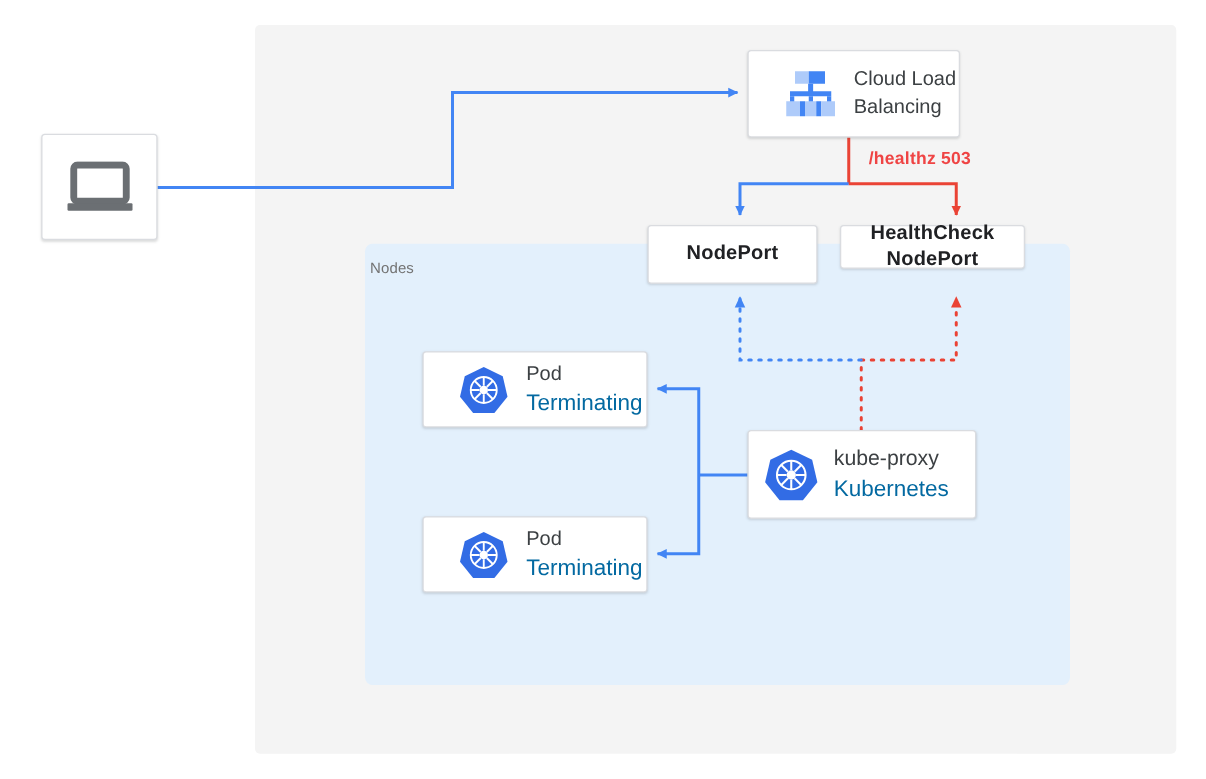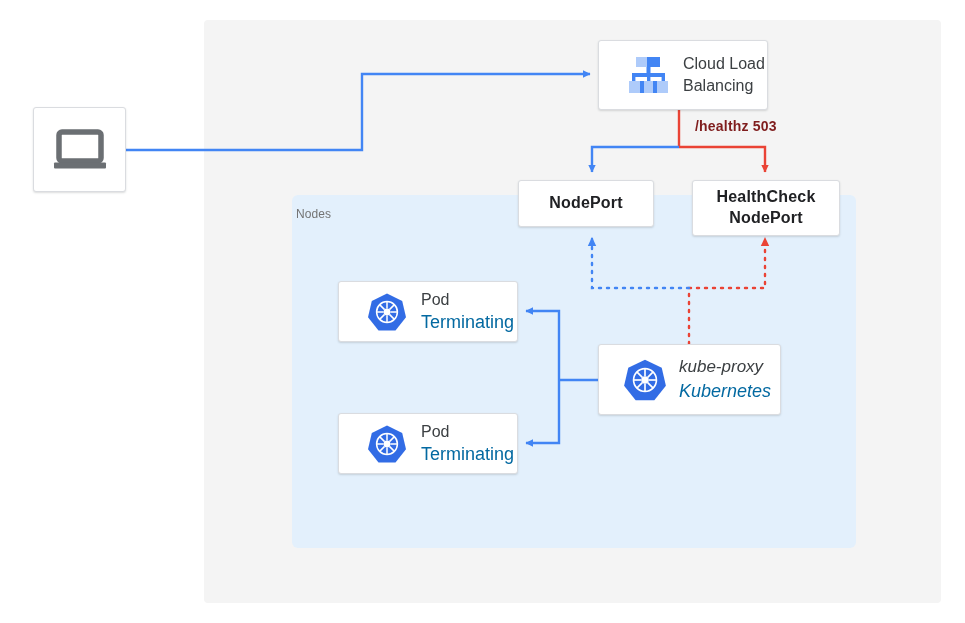--- a/index.html
+++ b/index.html
@@ -119,61 +119,60 @@
     text-align: center;
   }
   .port-label {
     font-size: 16px;
     font-weight: bold;
     color: #202124;
     line-height: 1.3;
     letter-spacing: 0.2px;
   }
   #nodeport-box { left: 518px; top: 180px; width: 136px; height: 47px; }
-  #healthcheck-nodeport-box { left: 692px; top: 180px; width: 148px; height: 56px; }
+  #healthcheck-nodeport-box { left: 672px; top: 180px; width: 148px; height: 35px; }
 
   
   .pod-card {
     left: 338px;
     width: 180px;
     height: 61px;
     padding-left: 28px;
   }
   #pod-card-1 { top: 281px; }
   #pod-card-2 { top: 413px; }
   .pod-card .card-text { margin-left: 14px; }
 
   
   #kubeproxy-card {
     left: 598px;
     top: 344px;
     width: 183px;
     height: 71px;
-    padding-left: 24px;
-    font-style: italic;
+    padding-left: 12px;
   }
   #kubeproxy-card .card-text { margin-left: 12px; }
   #kubeproxy-card .card-title { font-size: 17px; }
 
   
   #wires {
     position: absolute;
     left: 0;
     top: 0;
     width: 965px;
     height: 623px;
     pointer-events: none;
   }
   .healthz-label {
     position: absolute;
     left: 695px;
     top: 118px;
     font-size: 14px;
     font-weight: bold;
-    color: #7f1d1d;
+    color: #ef4444;
     white-space: nowrap;
     letter-spacing: 0.2px;
   }
 </style>
 </head>
 <body>
 
 <div id="diagram-root">
 
   <div class="panel-outer"></div>

